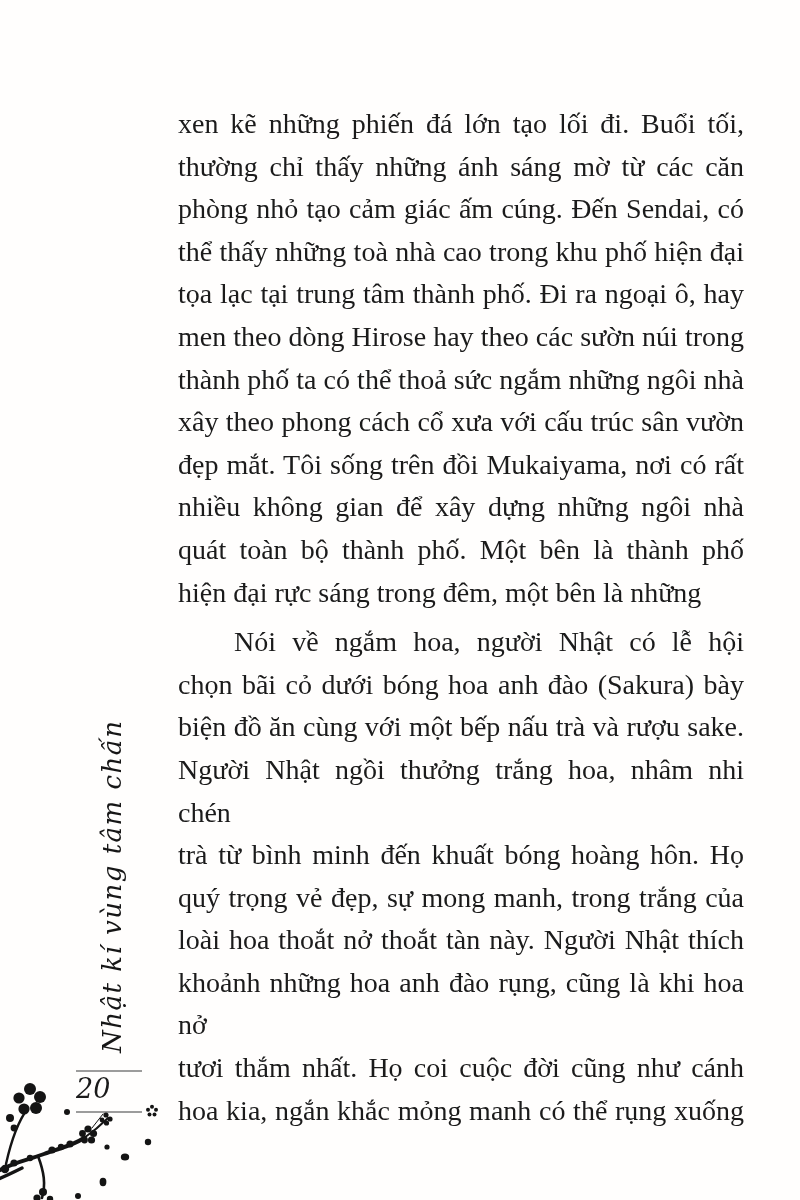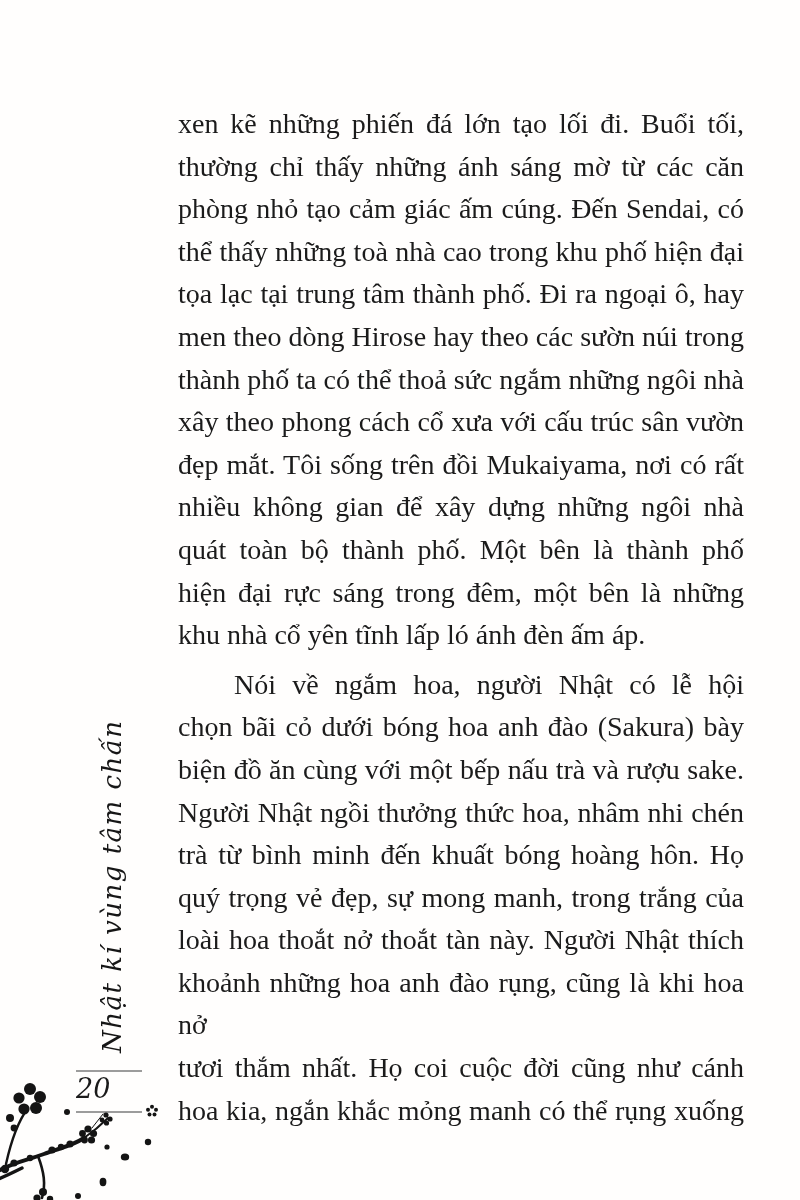--- a/index.html
+++ b/index.html
@@ -83,27 +83,26 @@
         <div class="line">phòng nhỏ tạo cảm giác ấm cúng. Đến Sendai, có</div>
         <div class="line">thể thấy những toà nhà cao trong khu phố hiện đại</div>
         <div class="line">tọa lạc tại trung tâm thành phố. Đi ra ngoại ô, hay</div>
         <div class="line">men theo dòng Hirose hay theo các sườn núi trong</div>
         <div class="line">thành phố ta có thể thoả sức ngắm những ngôi nhà</div>
         <div class="line">xây theo phong cách cổ xưa với cấu trúc sân vườn</div>
         <div class="line">đẹp mắt. Tôi sống trên đồi Mukaiyama, nơi có rất</div>
         <div class="line">nhiều không gian để xây dựng những ngôi nhà</div>
         <div class="line">quát toàn bộ thành phố. Một bên là thành phố</div>
         <div class="line">hiện đại rực sáng trong đêm, một bên là những</div>
-        <div class="line">khu nhà cổ yên tĩnh lấp ló ánh đèn ấm áp.</div>
       </div>
     <div class="para" id="para2">
         <div class="line">Nói về ngắm hoa, người Nhật có lễ hội</div>
         <div class="line">chọn bãi cỏ dưới bóng hoa anh đào (Sakura) bày</div>
         <div class="line">biện đồ ăn cùng với một bếp nấu trà và rượu sake.</div>
-        <div class="line">Người Nhật ngồi thưởng thức hoa, nhâm nhi chén</div>
+        <div class="line">Người Nhật ngồi thưởng trắng hoa, nhâm nhi chén</div>
         <div class="line">trà từ bình minh đến khuất bóng hoàng hôn. Họ</div>
         <div class="line">quý trọng vẻ đẹp, sự mong manh, trong trắng của</div>
         <div class="line">loài hoa thoắt nở thoắt tàn này. Người Nhật thích</div>
         <div class="line">khoảnh những hoa anh đào rụng, cũng là khi hoa nở</div>
         <div class="line">tươi thắm nhất. Họ coi cuộc đời cũng như cánh</div>
         <div class="line">hoa kia, ngắn khắc mỏng manh có thể rụng xuống</div>
       </div>
   </div>
 
   <div class="side-title">Nhật kí vùng tâm chấn</div>

